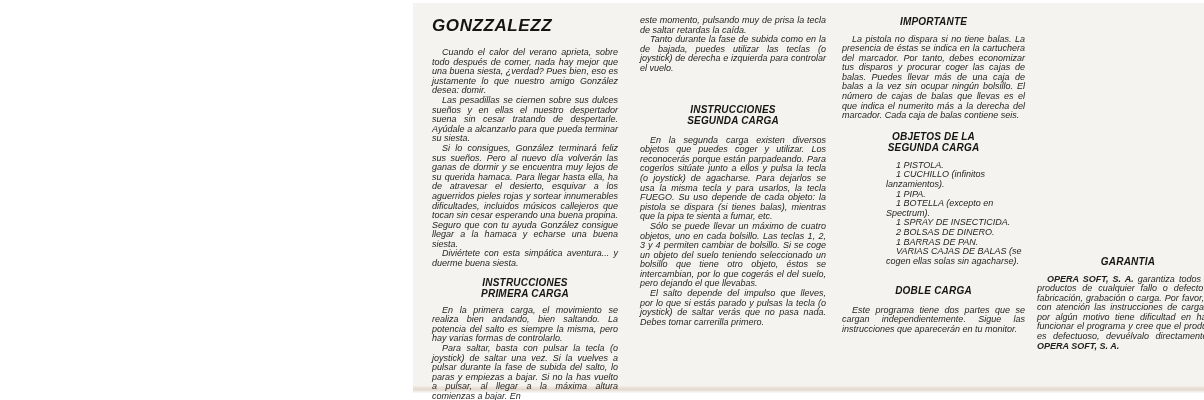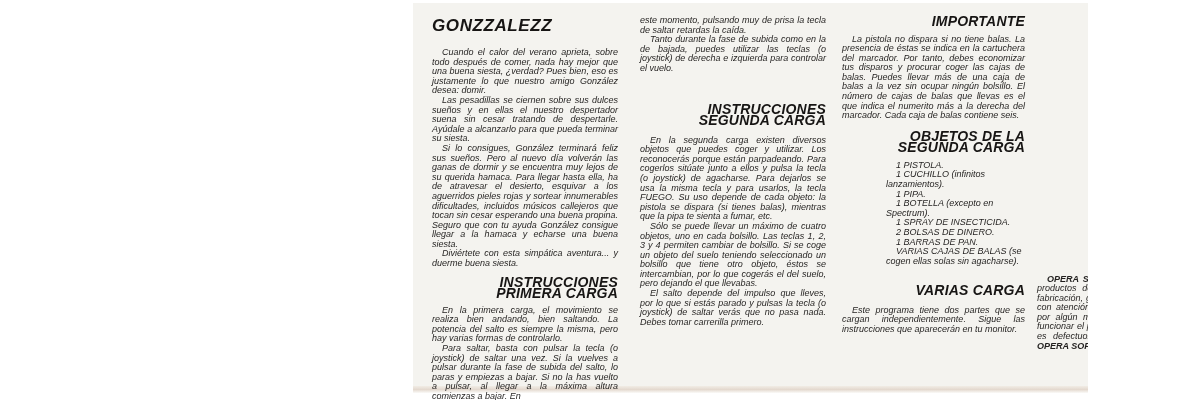--- a/index.html
+++ b/index.html
@@ -1,17 +1,17 @@
 <!DOCTYPE html>
 <html><head>
 <meta charset="utf-8">
 <style>
   html,body { margin:0; padding:0; }
   .canvas {
-    position:relative; width:1088px; height:400px;
+    position:relative; width:1204px; height:400px;
     background:#ffffff; overflow:hidden;
     font-family:"Liberation Sans", sans-serif;
   }
   .paper {
     position:absolute; left:413px; top:3px; width:791px; height:388px;
     background:#f4f3ef;
   }
   .paper-edge {
     position:absolute; left:413px; top:386px; width:791px; height:7px;
     background:linear-gradient(#f1ece5,#e4d9cf,#fbfaf8);
@@ -23,22 +23,22 @@
   }
   .col-1 { left:432px; top:16px; }
   .col-2 { left:640px; top:16px; }
   .col-3 { left:842px; top:16px; width:183px; }
   .col-4 { left:1037px; top:256px; width:182px; }
   .game-title {
     font-size:17px; line-height:19px; font-weight:bold; font-style:italic;
     letter-spacing:0.6px; margin:0 0 13px 0; color:#171514; text-align:left;
   }
   .sec-h {
-    font-size:14px; line-height:11.5px; font-weight:bold; font-style:italic;
-    margin:0; white-space:pre-line; color:#171514; text-align:right;
+    font-size:10px; line-height:11.5px; font-weight:bold; font-style:italic;
+    margin:0; white-space:pre-line; color:#171514; text-align:center;
     letter-spacing:0.2px;
   }
   .h-pc { margin:8px 0 6px 0; }
   .h-sc { margin:30px 0 9px 0; }
   .h-imp { margin:0 0 7px 0; }
   .h-obj { margin:10px 0 7px 0; }
   .h-dc { margin:19px 0 9px 0; }
   .h-gar { margin:0 0 7px 0; }
   p.body { margin:0; text-indent:10px; }
   p.noindent { text-indent:0; }
@@ -91,21 +91,21 @@
     <div class="obj-list">
       <div class="obj-item">1 PISTOLA.</div>
       <div class="obj-item">1 CUCHILLO (infinitos lanzamientos).</div>
       <div class="obj-item">1 PIPA.</div>
       <div class="obj-item">1 BOTELLA (excepto en Spectrum).</div>
       <div class="obj-item">1 SPRAY DE INSECTICIDA.</div>
       <div class="obj-item">2 BOLSAS DE DINERO.</div>
       <div class="obj-item">1 BARRAS DE PAN.</div>
       <div class="obj-item">VARIAS CAJAS DE BALAS (se cogen ellas solas sin agacharse).</div>
     </div>
-    <h2 class="sec-h h-dc">VARIAS CARGA</h2>
+    <h2 class="sec-h h-dc">DOBLE CARGA</h2>
     <p class="body">Este programa tiene dos partes que se cargan independientemente. Sigue las instrucciones que aparecerán en tu monitor.</p>
   </div>
 
   <div class="col col-4">
     <h2 class="sec-h h-gar">GARANTIA</h2>
     <p class="body"><span class="b">OPERA SOFT, S. A.</span><span> garantiza todos sus productos de cualquier fallo o defecto de fabricación, grabación o carga. Por favor, lea con atención las instrucciones de carga. Si por algún motivo tiene dificultad en hacer funcionar el programa y cree que el producto es defectuoso, devuélvalo directamente a </span><span class="b">OPERA SOFT, S. A.</span></p>
   </div>
 
 
 </div>

